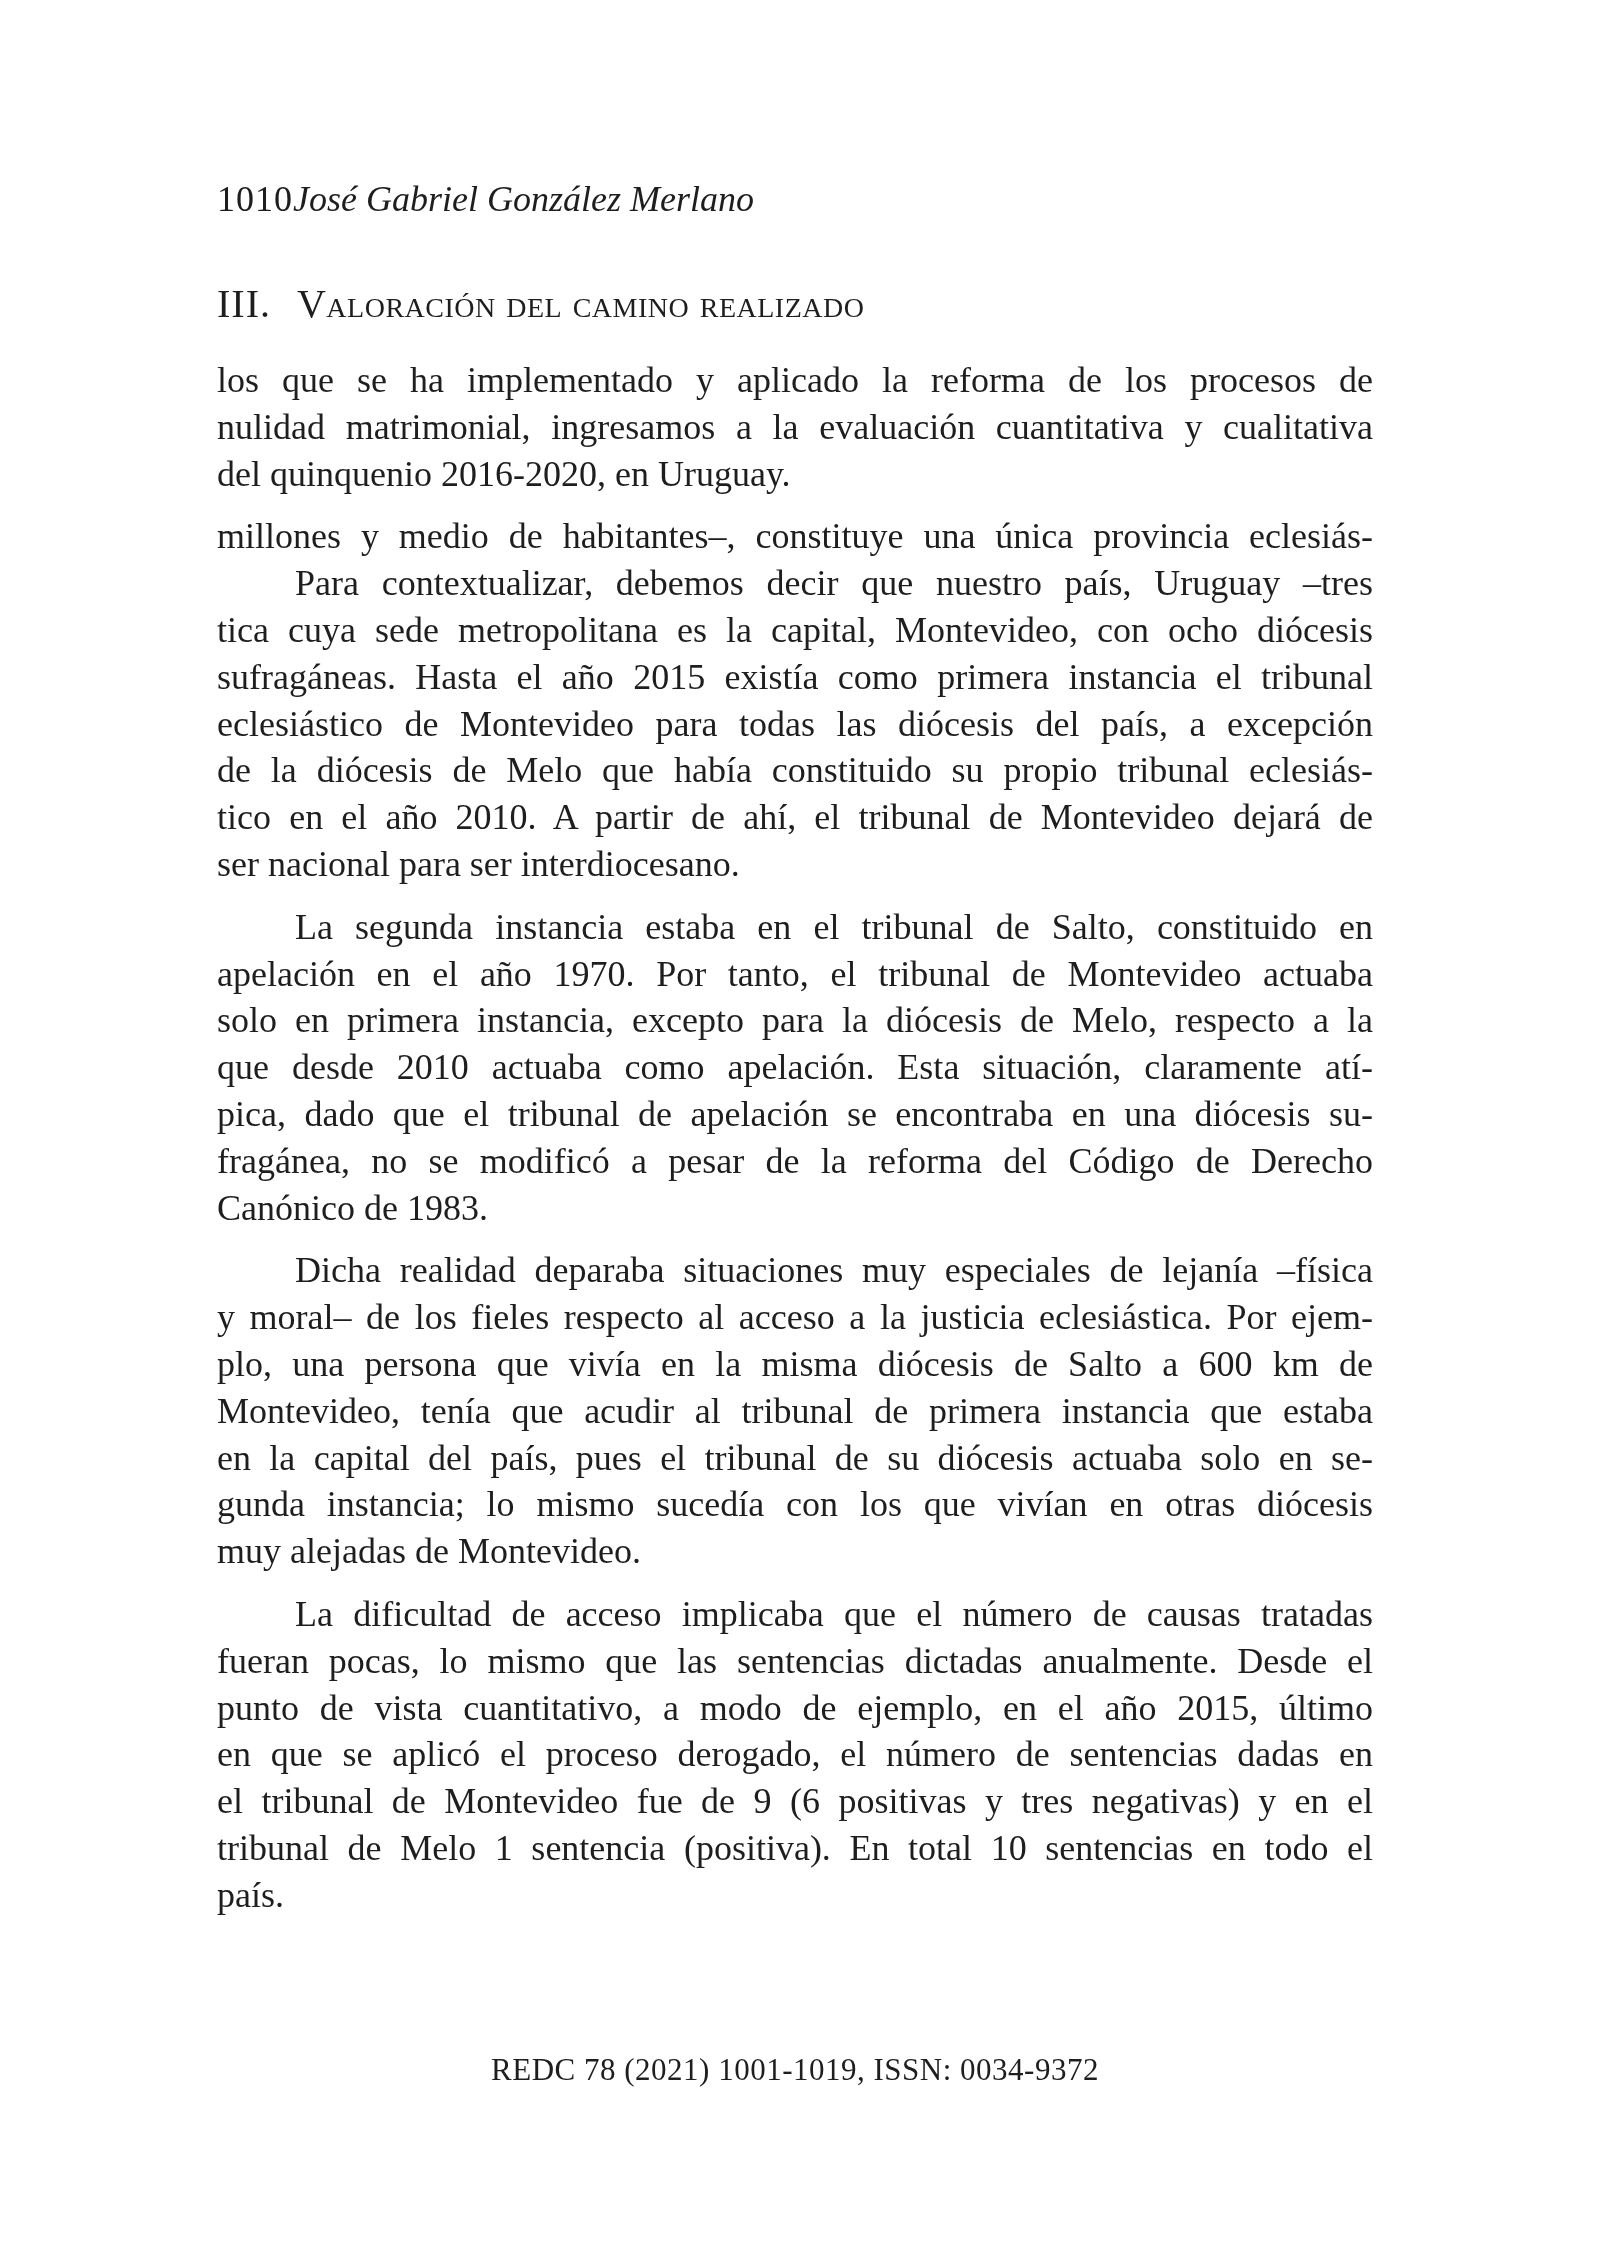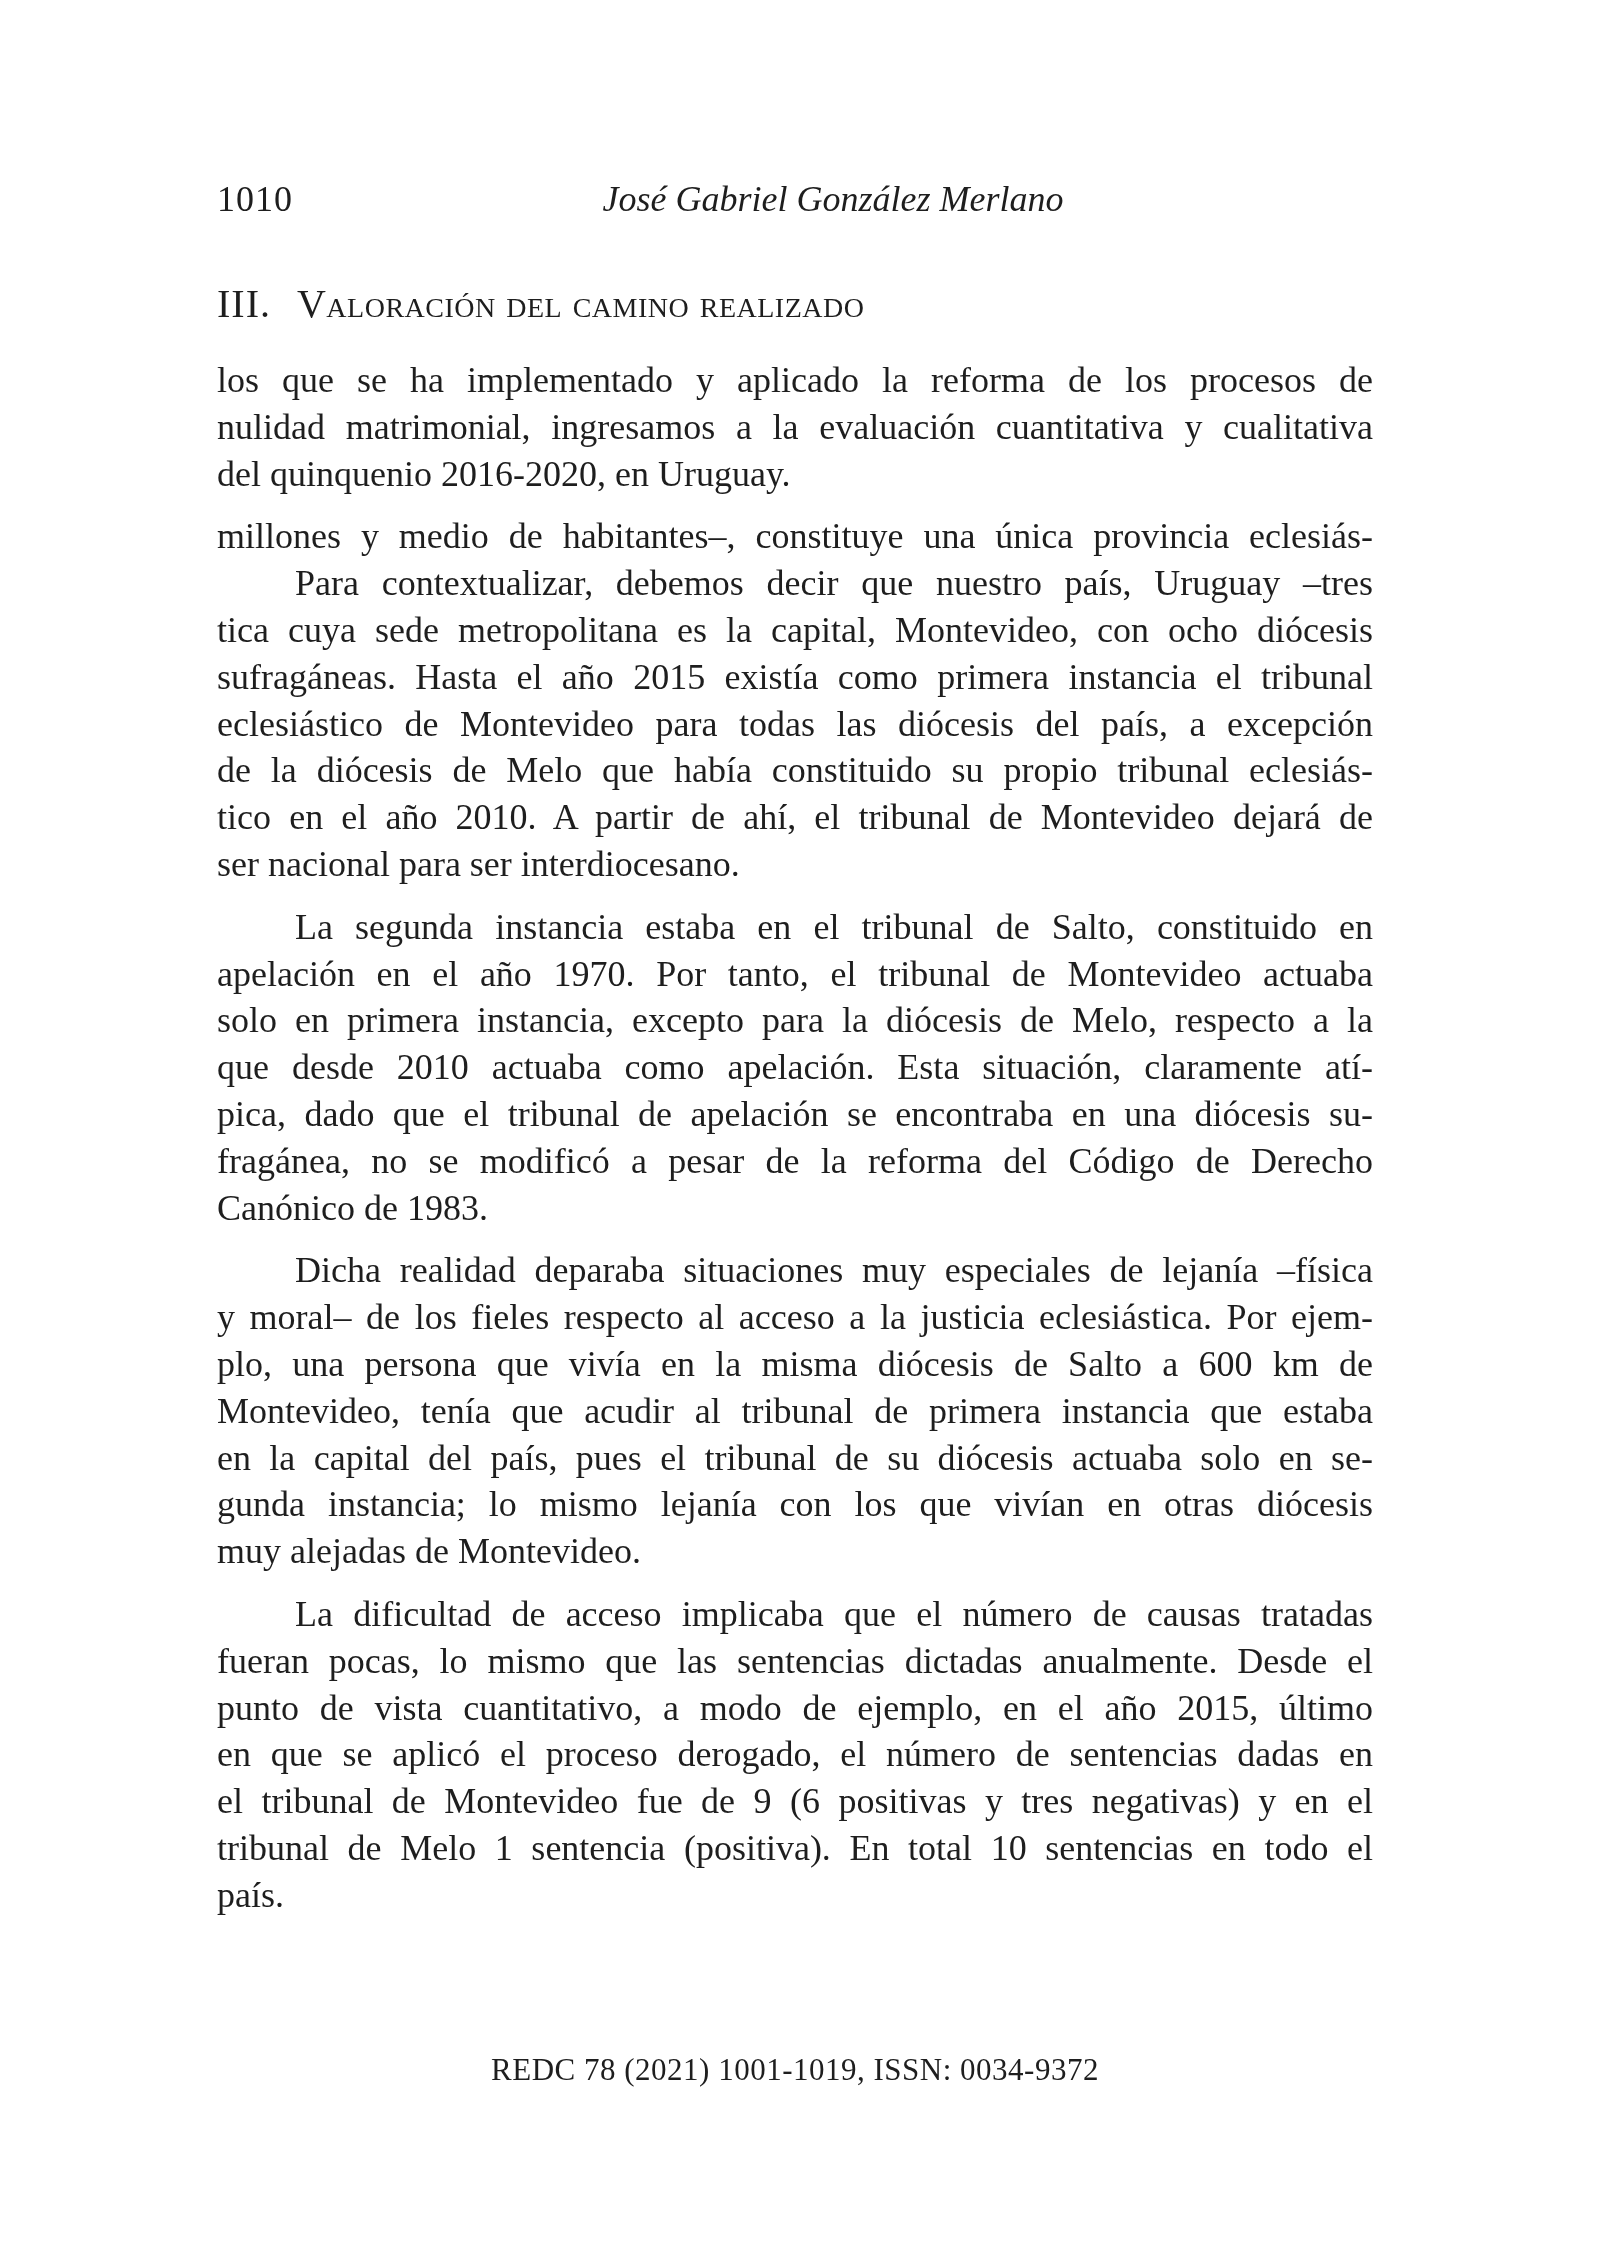--- a/index.html
+++ b/index.html
@@ -29,21 +29,20 @@
     line-height: 1;
   }
   .page-num {
     position: absolute;
     left: 0;
     top: 0;
     letter-spacing: 1px;
   }
   .author {
     display: block;
-    text-align: center;
     padding-left: 76px;
     font-style: italic;
   }
   
   .section-heading {
     position: absolute;
     top: 284px;
     left: 217px;
     width: 1156px;
     font-size: 40px;
@@ -120,21 +119,21 @@
         <div class="line">pica, dado que el tribunal de apelación se encontraba en una diócesis su-</div>
         <div class="line">fragánea, no se modificó a pesar de la reforma del Código de Derecho</div>
         <div class="line last">Canónico de 1983.</div>
       </div>
       <div class="para">
         <div class="line first">Dicha realidad deparaba situaciones muy especiales de lejanía –física</div>
         <div class="line">y moral– de los fieles respecto al acceso a la justicia eclesiástica. Por ejem-</div>
         <div class="line">plo, una persona que vivía en la misma diócesis de Salto a 600 km de</div>
         <div class="line">Montevideo, tenía que acudir al tribunal de primera instancia que estaba</div>
         <div class="line">en la capital del país, pues el tribunal de su diócesis actuaba solo en se-</div>
-        <div class="line">gunda instancia; lo mismo lejanía con los que vivían en otras diócesis</div>
+        <div class="line">gunda instancia; lo mismo sucedía con los que vivían en otras diócesis</div>
         <div class="line last">muy alejadas de Montevideo.</div>
       </div>
       <div class="para">
         <div class="line first">La dificultad de acceso implicaba que el número de causas tratadas</div>
         <div class="line">fueran pocas, lo mismo que las sentencias dictadas anualmente. Desde el</div>
         <div class="line">punto de vista cuantitativo, a modo de ejemplo, en el año 2015, último</div>
         <div class="line">en que se aplicó el proceso derogado, el número de sentencias dadas en</div>
         <div class="line">el tribunal de Montevideo fue de 9 (6 positivas y tres negativas) y en el</div>
         <div class="line">tribunal de Melo 1 sentencia (positiva). En total 10 sentencias en todo el</div>
         <div class="line last">país.</div>

